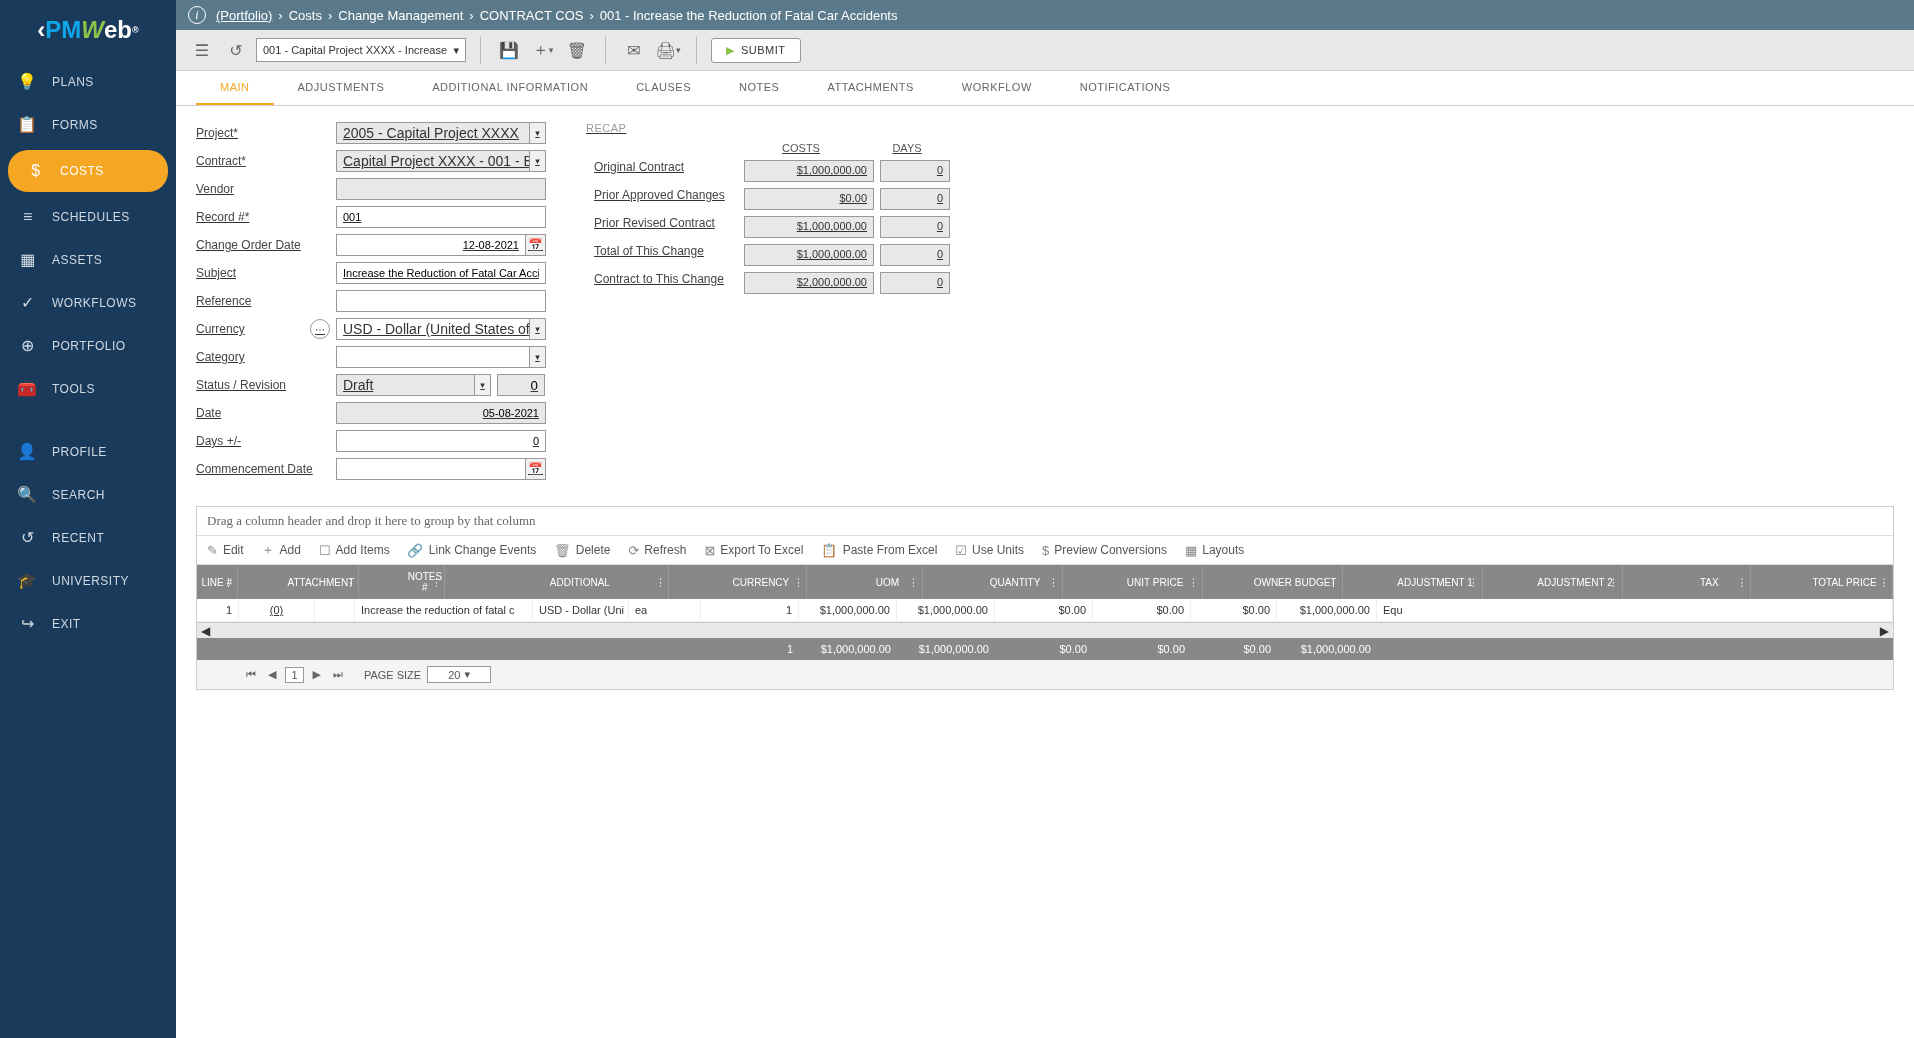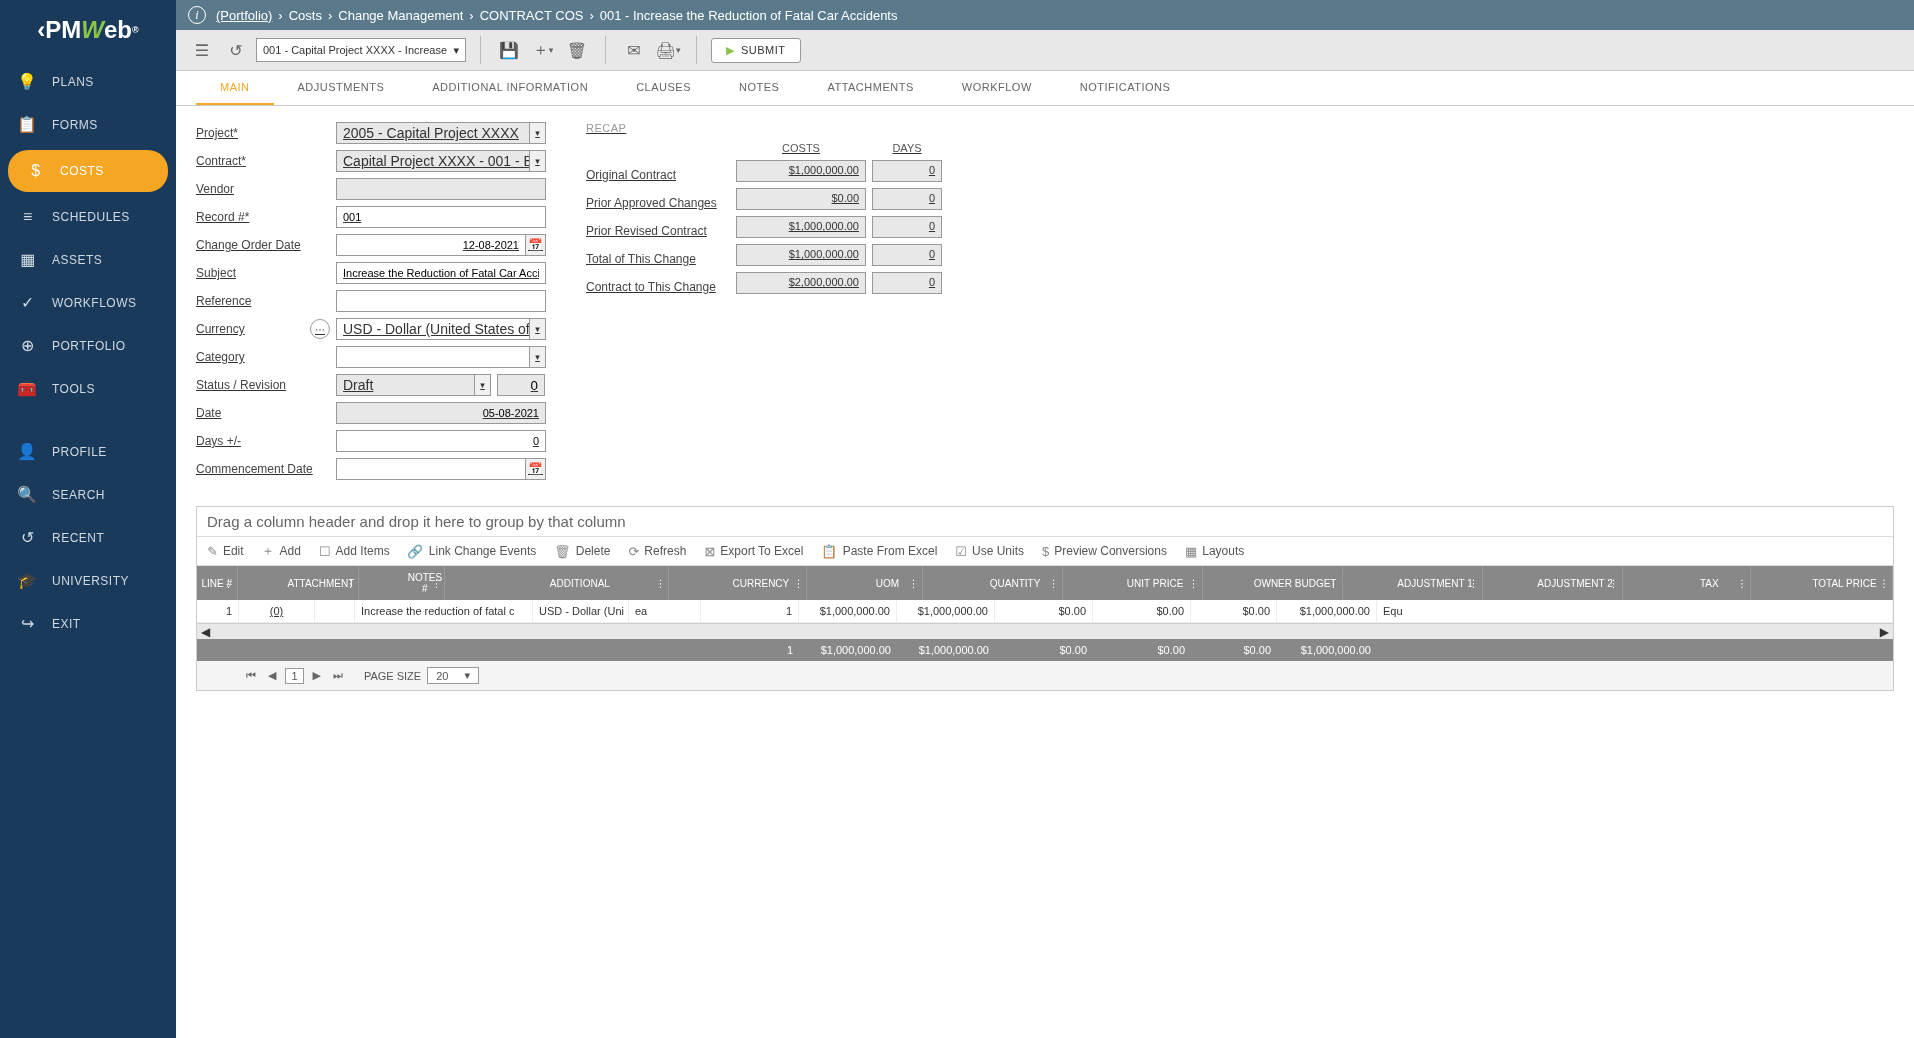--- a/index.html
+++ b/index.html
@@ -2,21 +2,21 @@
 <html><head>
 <meta charset="utf-8">
 <style>
 * { box-sizing: border-box; margin: 0; padding: 0; }
 body { font-family: Arial, sans-serif; font-size: 12px; color: #333; background: #fff; overflow: hidden; }
 .app { display: flex; height: 100vh; }
 
 
 .sidebar { width: 176px; background: #1a3a5c; color: #fff; display: flex; flex-direction: column; flex-shrink: 0; }
 .logo { height: 60px; display: flex; align-items: center; justify-content: center; font-size: 24px; font-weight: bold; color: #fff; }
-.logo .pm { color: #ffffff; }
+.logo .pm { color: #0ea5e9; }
 .logo .w { color: #8bc34a; font-style: italic; }
 .logo .eb { color: #fff; }
 .nav-item { display: flex; align-items: center; padding: 12px 16px; color: #d0d8e0; cursor: pointer; font-size: 12px; letter-spacing: 0.5px; }
 .nav-item.active { background: #f5a623; color: #fff; border-radius: 20px; margin: 4px 8px; }
 .nav-item .icon { width: 24px; margin-right: 12px; text-align: center; font-size: 16px; }
 
 
 .main { flex: 1; display: flex; flex-direction: column; overflow: hidden; }
 
 
@@ -58,44 +58,44 @@
 .rev-input { width: 48px; height: 22px; border: 1px solid #999; text-align: right; padding: 0 6px; margin-left: 6px; background: #e8e8e8; }
 .more-icon { width: 20px; height: 20px; border: 1px solid #999; border-radius: 50%; display: inline-flex; align-items: center; justify-content: center; margin-right: 6px; font-size: 10px; cursor: pointer; }
 
 
 .recap-section { }
 .recap-title { font-size: 11px; color: #999; margin-bottom: 8px; letter-spacing: 0.5px; }
 .recap-header { display: flex; margin-bottom: 6px; }
 .recap-header .spacer { width: 150px; }
 .recap-header .col-h { width: 130px; text-align: center; font-size: 11px; color: #555; }
 .recap-header .col-h.days { width: 70px; margin-left: 6px;}
-.recap-row { display: flex; align-items: flex-end; margin-bottom: 6px; }
+.recap-row { display: flex; align-items: flex-start; margin-bottom: 6px; margin-left: 8px; }
 .recap-label { width: 150px; font-size: 12px; color: #444; }
 .recap-val { width: 130px; height: 22px; border: 1px solid #999; background: #e8e8e8; text-align: right; padding: 3px 6px; font-size: 11px; }
 .recap-val.days { width: 70px; margin-left: 6px; }
 
 
 .grid { border: 1px solid #ccc; }
-.grid-group-hint { padding: 6px 10px; font-size: 15px; color: #666; border-bottom: 1px solid #ddd; }
+.grid-group-hint { padding: 6px 10px; font-size: 13px; color: #666; border-bottom: 1px solid #ddd; font-family: Liberation Serif, serif; }
 .grid-toolbar { display: flex; gap: 18px; padding: 5px 10px; border-bottom: 1px solid #ddd; align-items: center; }
 .grid-tb-item { display: flex; align-items: center; gap: 5px; cursor: pointer; color: #555; font-size: 12px; }
 .grid-tb-item .ic { color: #888; font-size: 13px; }
 .grid-header { display: flex; background: #888; color: #fff; font-size: 10px; gap: 46px; }
 .grid-header .gh { padding: 6px 4px; border-right: 1px solid #999; text-align: center; display: flex; align-items: center; justify-content: center; position: relative; }
 .grid-header .gh .dots { position: absolute; right: 3px; font-size: 10px; }
 .grid-row { display: flex; border-bottom: 1px solid #eee; font-size: 11px; }
 .grid-row .gc { padding: 5px 6px; border-right: 1px solid #eee; overflow: hidden; white-space: nowrap; }
 .gc.r { text-align: right; }
 .grid-scroll { height: 16px; background: #e8e8e8; border-top: 1px solid #ccc; position: relative; display:flex; align-items:center; justify-content:space-between; padding:0 4px;}
 .grid-totals { display: flex; background: #888; color: #fff; font-size: 11px; }
 .grid-totals .gc { padding: 5px 6px; text-align: right; }
 .grid-pager { display: flex; align-items: center; gap: 6px; padding: 6px 10px; background: #f4f4f4; font-size: 11px; color: #555; }
 .pager-btn { cursor: pointer; color: #666; padding: 0 3px;}
 .page-num { border: 1px solid #999; padding: 1px 5px; background: #fff; }
-.page-size-dd { border: 1px solid #999; padding: 1px 8px; display: inline-flex; align-items: center; gap: 16px; background: #fff; justify-content: flex-end;}
+.page-size-dd { border: 1px solid #999; padding: 1px 20px; display: inline-flex; align-items: center; gap: 4px; background: #fff; justify-content: flex-end;}
 
 
 .c-line{width:42px;} .c-att{width:76px;} .c-item{width:40px;} .c-desc{width:178px;flex-shrink:0;}
 .c-curr{width:96px;} .c-uom{width:72px;} .c-qty{width:98px;} .c-up{width:98px;}
 .c-ob{width:98px;} .c-a1{width:98px;} .c-a2{width:98px;} .c-tax{width:86px;}
 .c-tp{width:100px;} .c-ct{width:70px;flex:1;}
 </style>
 </head>
 <body>
 

